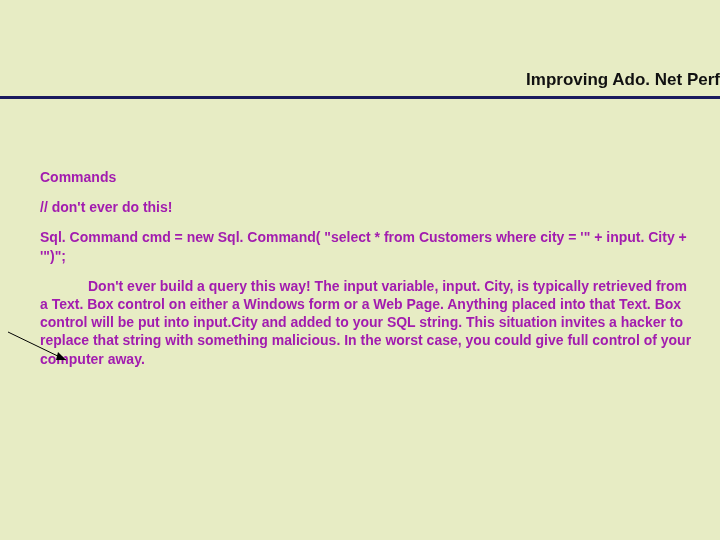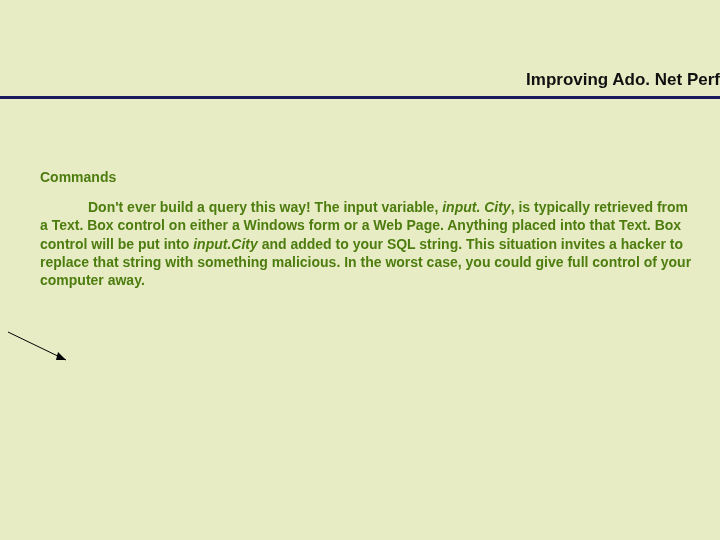--- a/index.html
+++ b/index.html
@@ -40,40 +40,40 @@
     left: 14px;
     font-size: 22px;
     font-weight: bold;
     color: #111;
   }
   .content {
     position: absolute;
     top: 168px;
     left: 40px;
     right: 24px;
-    color: #4d7c0f;
+    color: #a21caf;
     font-size: 14px;
     line-height: 1.3;
   }
   .sub-heading {
     font-weight: bold;
     margin-bottom: 2px;
   }
   .indent {
     margin-left: 48px;
   }
   .para {
     margin: 12px 0;
   }
   .para .first-indent {
     display: inline-block;
     width: 48px;
   }
   .bold { font-weight: bold; }
-  .italic { font-style: italic; }
+  .italic { }
   .arrow {
     position: absolute;
     left: 6px;
     top: 330px;
     width: 70px;
     height: 40px;
     pointer-events: none;
   }
 </style>
 </head>
@@ -85,21 +85,23 @@
     <div class="header-right">Improving Ado. Net Perf</div>
   </div>
 
 
   <div class="content">
 
     <div class="sub-heading">Commands</div>
 
 
 
+    <div class="para indent bold">// don't ever do this!</div>
 
+    <div class="para bold">Sql. Command cmd = new Sql. Command( "select * from Customers where city = '" + input. City + '")";</div>
 
     <div class="para bold">
       <span class="first-indent"></span><span>Don't ever build a query this way!  The input variable, </span><span class="italic">input. City</span><span>, is typically retrieved from a Text. Box control on either a Windows form or a Web Page. Anything placed into that Text. Box control will be put into </span><span class="italic">input.City</span><span> and added to your SQL string.  This situation invites a hacker to replace that string with something malicious.  In the worst case, you could give full control of your computer away.</span>
     </div>
 
   </div>
 
   <svg class="arrow" viewBox="0 0 70 40">
     <line x1="2" y1="2" x2="60" y2="30" stroke="#000" stroke-width="1"></line>
     <polygon points="60,30 52,22 50,30" fill="#000"></polygon>

